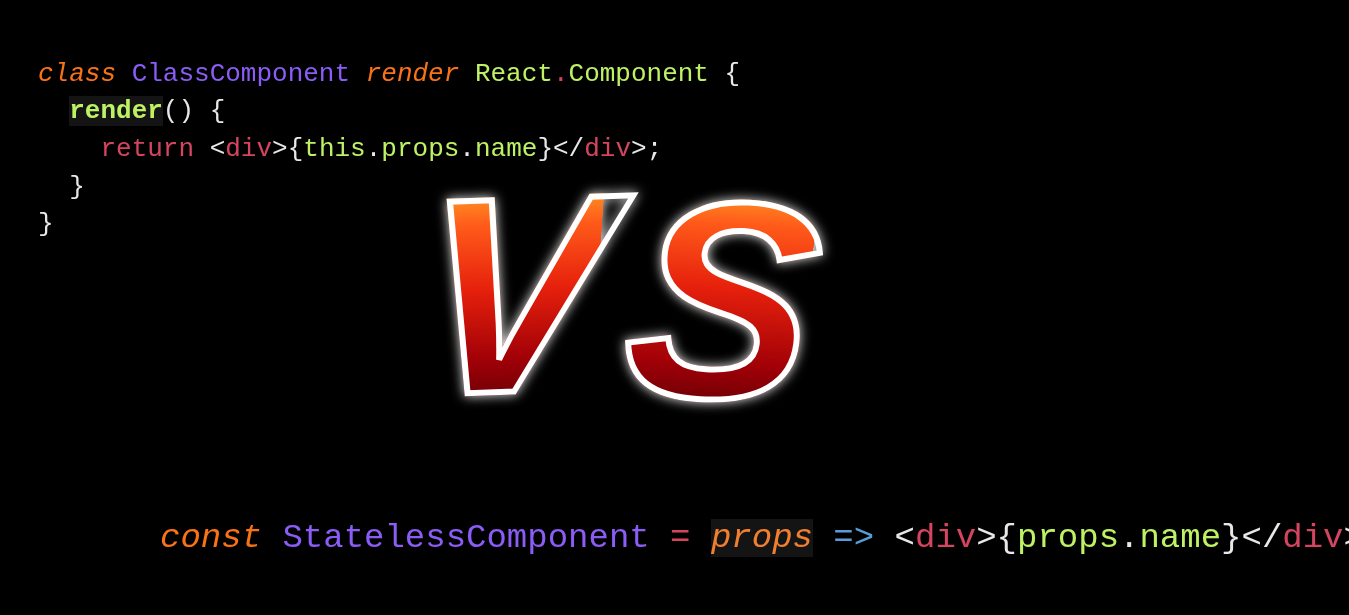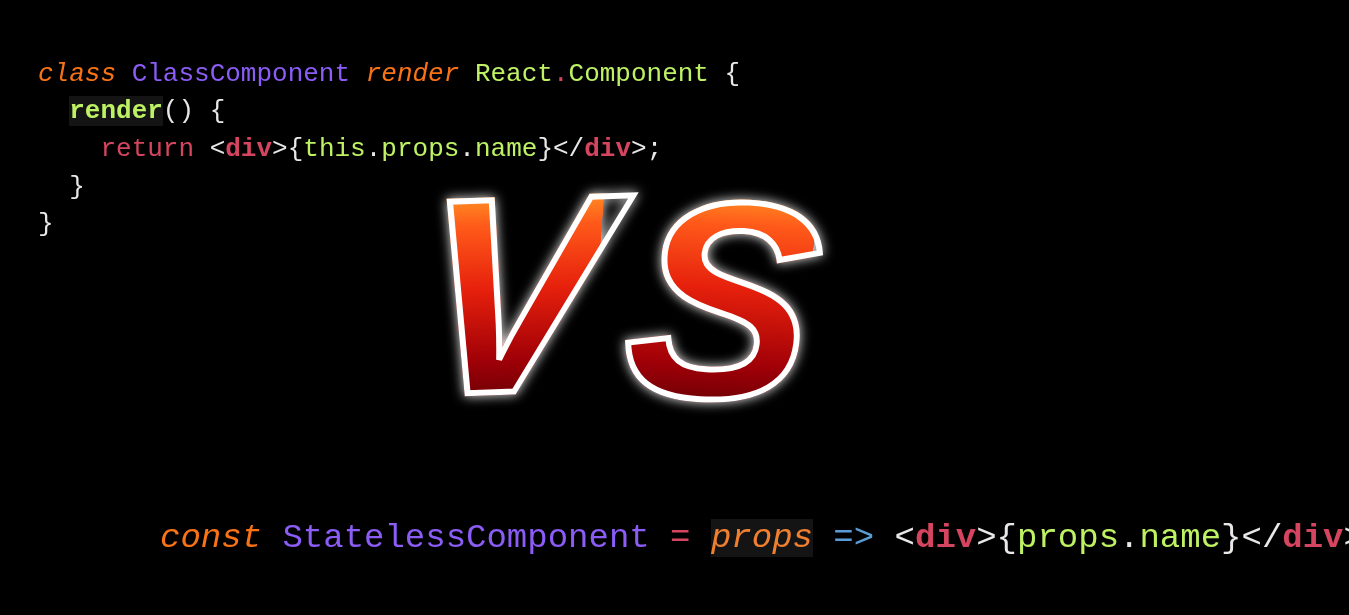--- a/index.html
+++ b/index.html
@@ -30,21 +30,21 @@
       font-size: 34px;
       line-height: 1.45;
       white-space: pre;
     }
     .tok-keyword { color: #f97316; font-style: italic; }
     .tok-class-name { color: #8b5cf6; }
     .tok-method { color: #bef264; font-weight: bold; background: rgba(255,255,255,0.08); }
     .tok-return { color: #d64560; }
     .tok-punct { color: #e8e8e8; }
     .tok-tag-angle { color: #e8e8e8; }
-    .tok-tag-name { color: #d64560; font-weight: bold; }
+    .tok-tag-name { color: #d64560; }
     .tok-dot { color: #e8e8e8; }
     .tok-equals { color: #d64560; }
     .tok-arrow { color: #5a9dd6; }
     .tok-param { color: #f08030; font-style: italic; background: rgba(255,255,255,0.08); }
     .tok-white { color: #bef264; }
     .tok-react-dot { color: #d64560; }
 
     .vs-container {
       position: absolute;
       left: 420px;

